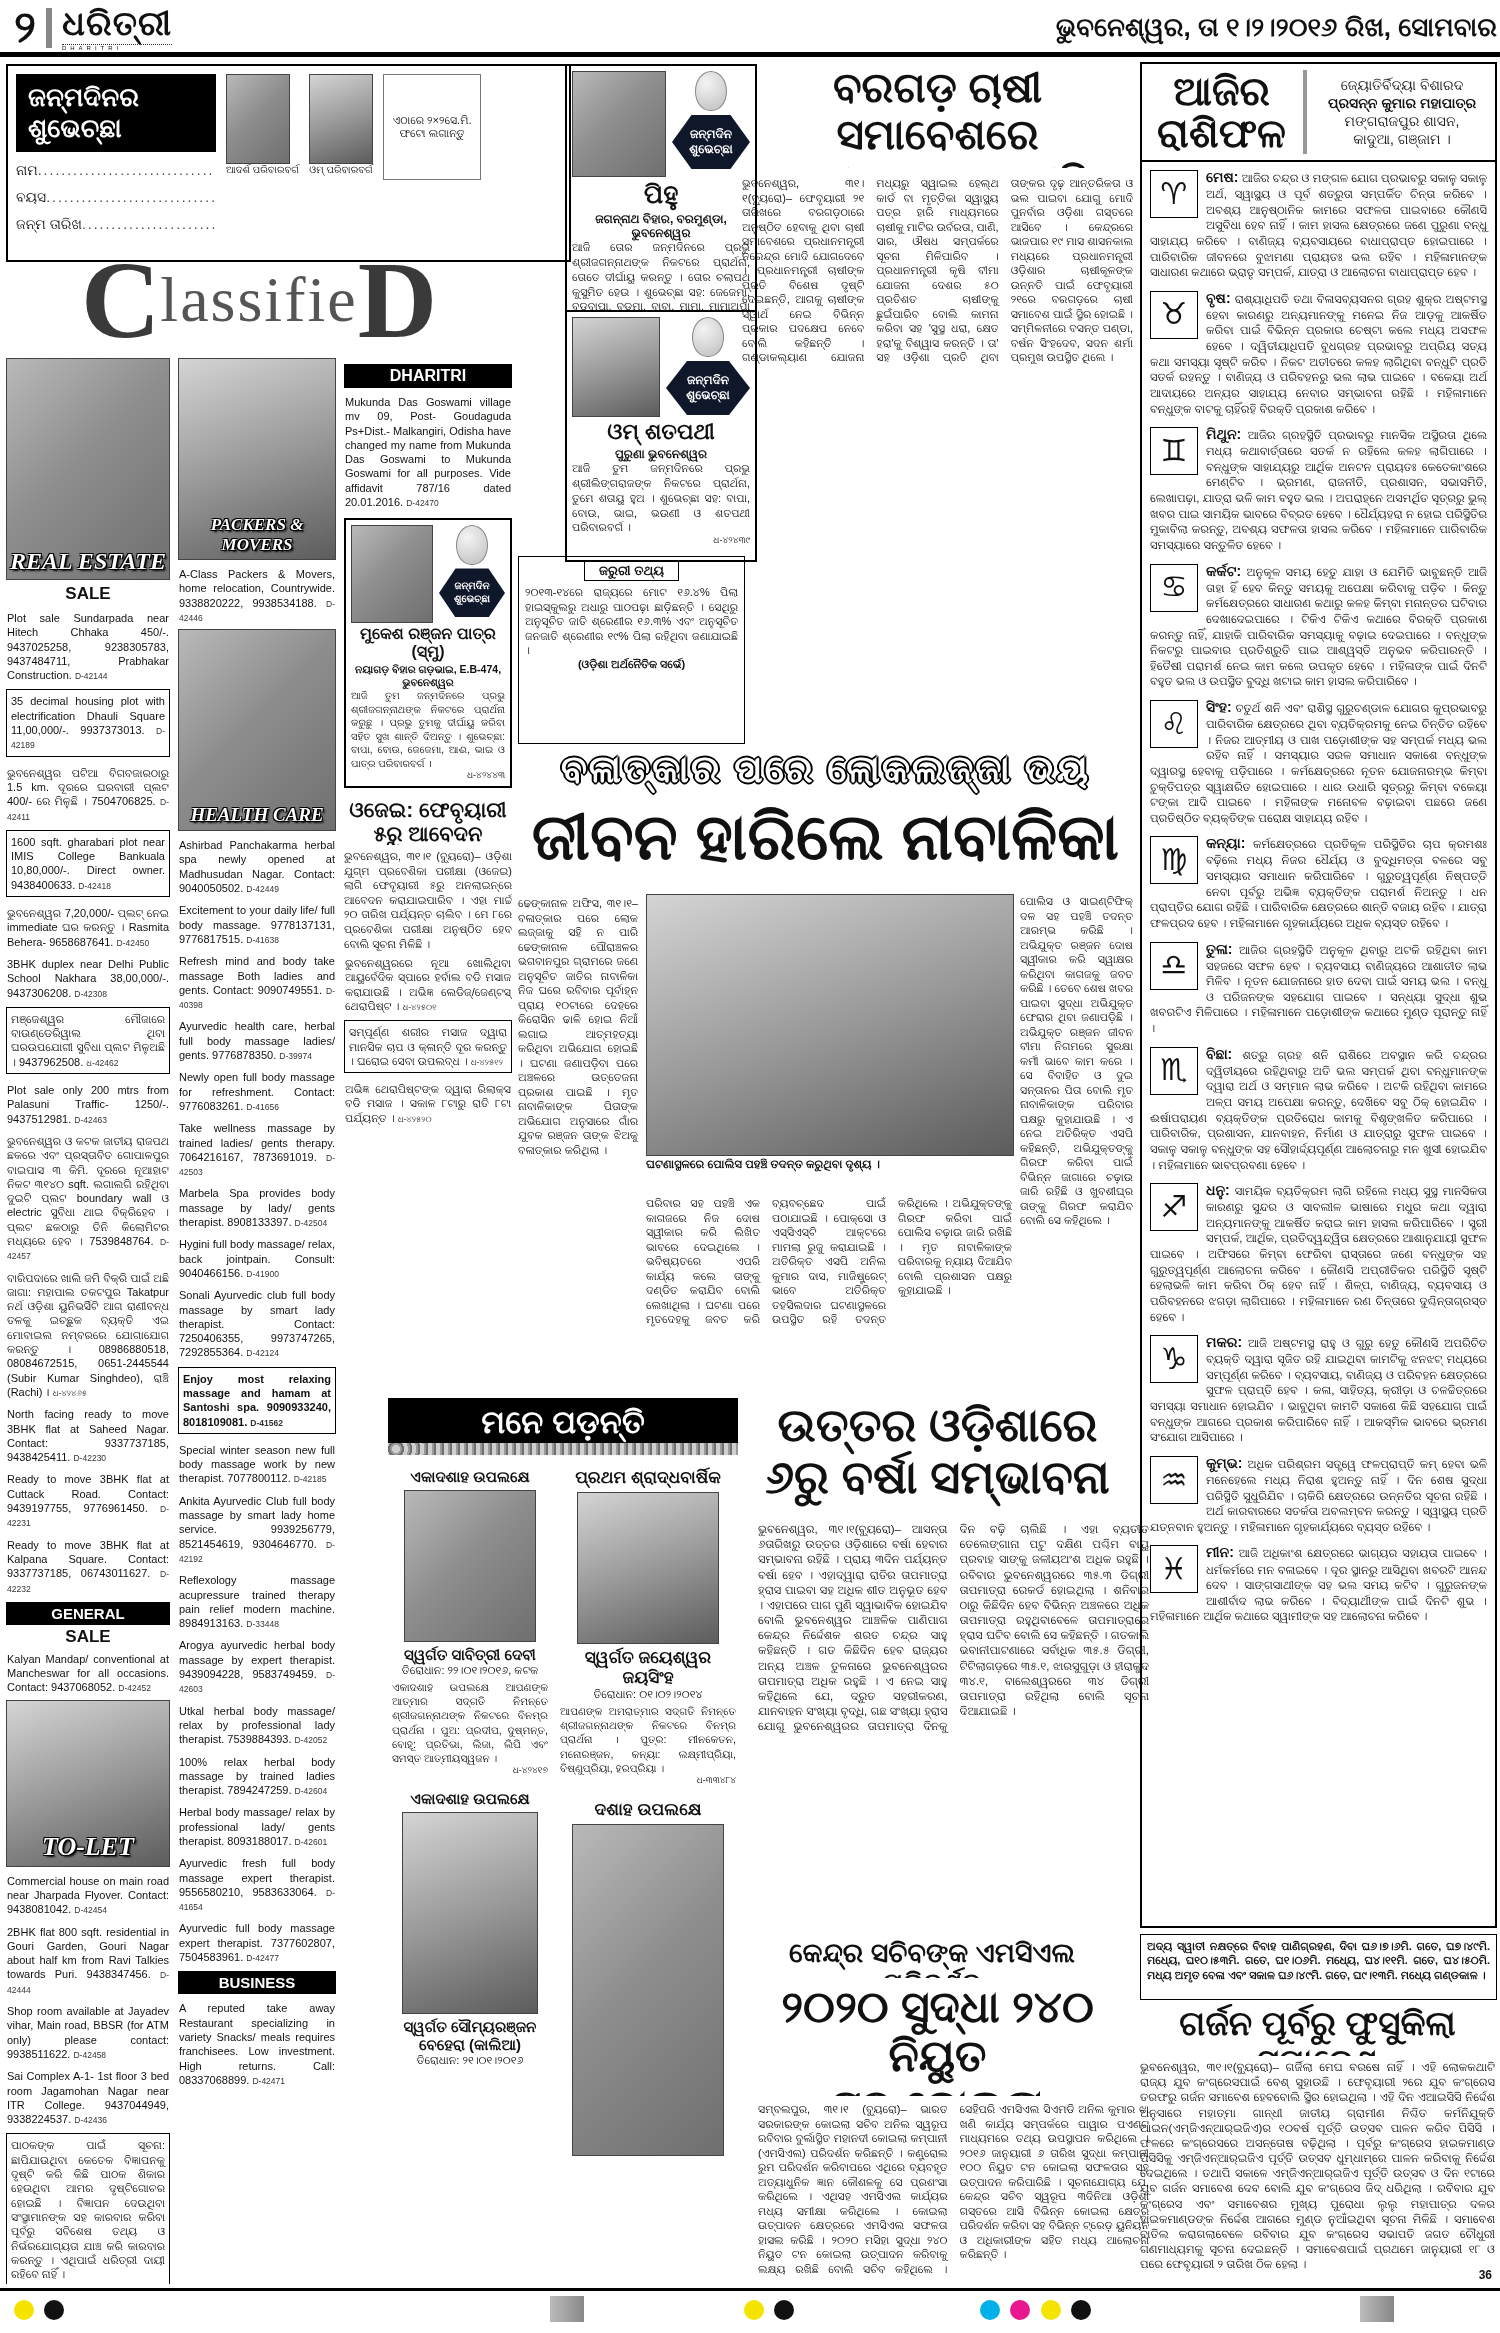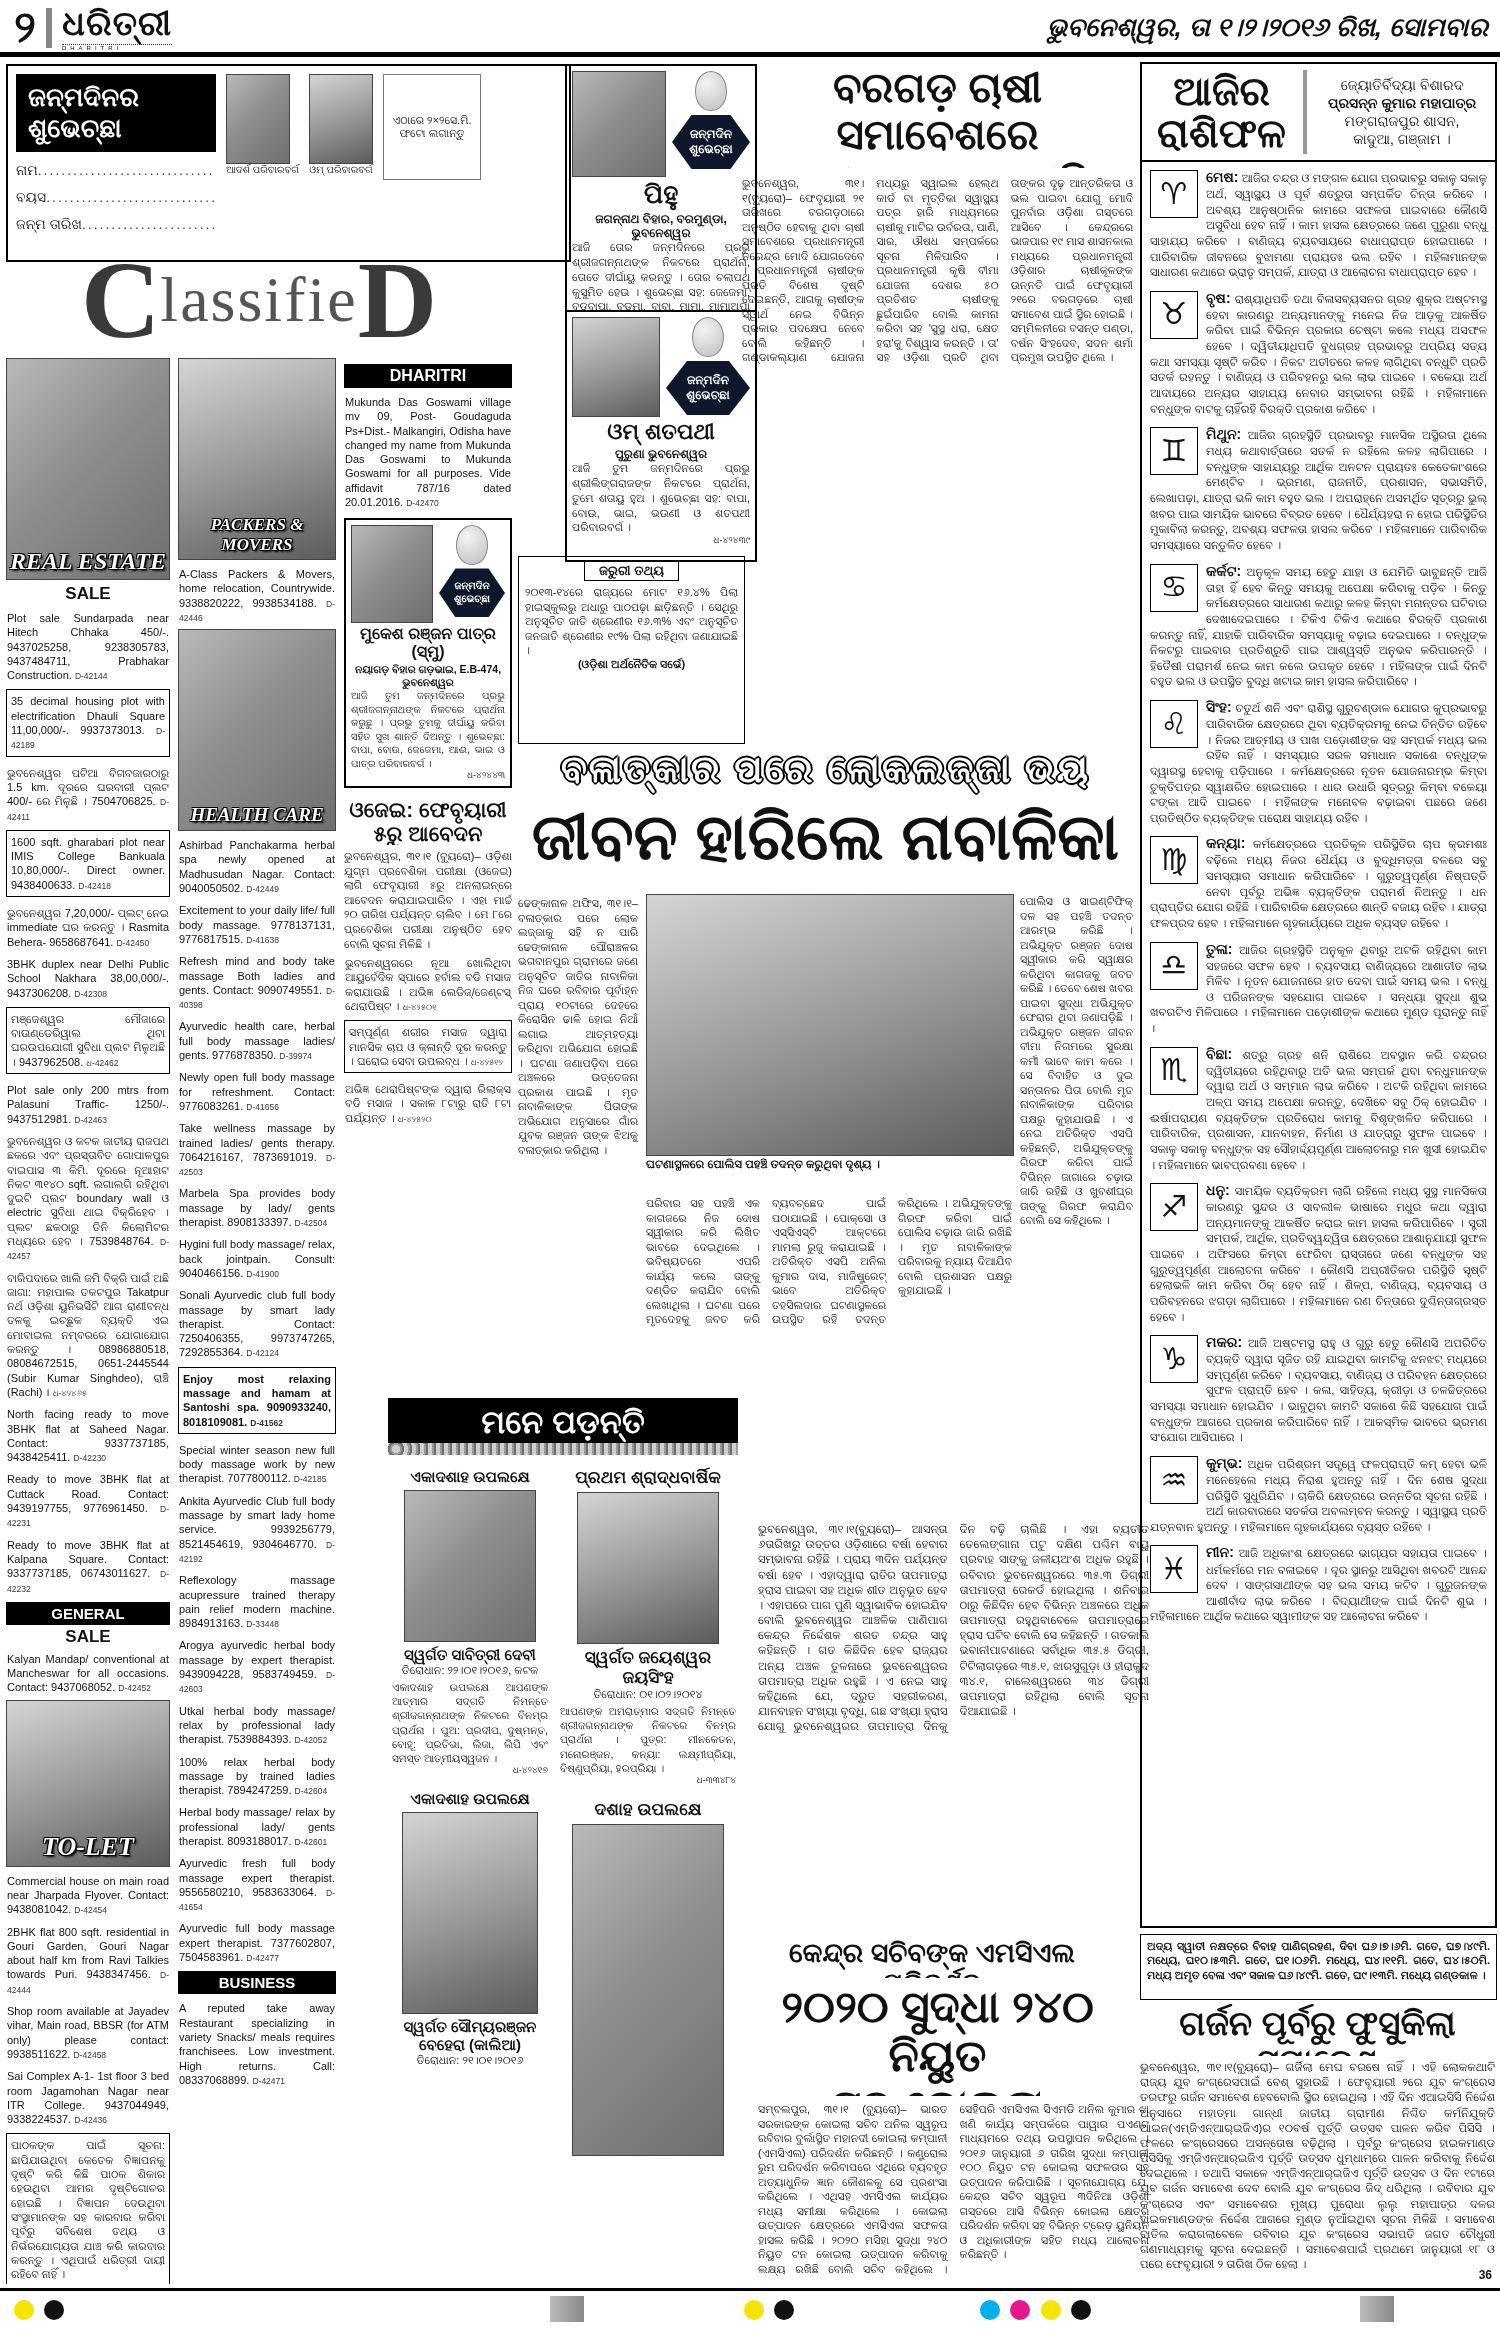--- a/index.html
+++ b/index.html
@@ -91,21 +91,21 @@
 <div class="page">
 
   <div class="abs" style="left:14px;top:2px;display:flex;align-items:center;">
     <span class="mast-num">୨</span>
     <span class="mast-bar"></span>
     <span>
       <div class="mast-logo">ଧରିତ୍ରୀ</div>
       <div class="mast-sub">DHARITRI</div>
     </span>
   </div>
-  <div class="abs mast-date" style="right:12px;top:12px;font-style:italic;">ଭୁବନେଶ୍ୱର, ତା ୧।୨।୨୦୧୬ ରିଖ, ସୋମବାର</div>
+  <div class="abs mast-date" style="right:3px;top:12px;">ଭୁବନେଶ୍ୱର, ତା ୧।୨।୨୦୧୬ ରିଖ, ସୋମବାର</div>
   <div class="abs rule" style="left:0;top:52px;width:1500px;height:5px;"></div>
 
   <div class="abs bx coupon" style="left:6px;top:64px;width:545px;height:178px;">
     <div style="display:flex;gap:10px;">
       <div style="width:200px;">
         <div class="coupon-title">ଜନ୍ମଦିନର ଶୁଭେଚ୍ଛା</div>
         <div class="field"><span>ନାମ</span><span class="dots">..............................</span></div>
         <div class="field"><span>ବୟସ</span><span class="dots">..............................</span></div>
         <div class="field"><span>ଜନ୍ମ ତାରିଖ</span><span class="dots">.........................</span></div>
       </div>
@@ -309,20 +309,24 @@
       <div class="memmeta">ତିରୋଧାନ: ୦୧।୦୨।୨୦୧୪</div>
       <div class="memtext">ଆପଣଙ୍କ ଅମରାତ୍ମାର ସଦ୍‌ଗତି ନିମନ୍ତେ ଶ୍ରୀଜଗନ୍ନାଥଙ୍କ ନିକଟରେ ବିନମ୍ର ପ୍ରାର୍ଥନା । ପୁତ୍ର: ମୀନକେତନ, ମନୋରଞ୍ଜନ, କନ୍ୟା: ଲକ୍ଷ୍ମୀପ୍ରିୟା, ବିଷ୍ଣୁପ୍ରିୟା, ହରପ୍ରିୟା ।</div>
       <div class="bid">ଧ-୩୩୪୮୪</div>
     </div>
     <div style="margin-top:14px;">
       <div class="memoc" style="font-size:17px;">ଦଶାହ ଉପଲକ୍ଷେ</div>
       <div class="photo" style="width:150px;height:330px;margin:0 auto;"></div>
     </div>
   </div>
 
+  <div class="abs headline" style="left:742px;top:1400px;width:391px;height:114px;font-size:46px;">
+    <div>ଉତ୍ତର ଓଡ଼ିଶାରେ</div>
+    <div>୬ରୁ ବର୍ଷା ସମ୍ଭାବନା</div>
+  </div>
   <div class="abs jtext cols2" style="left:742px;top:1522px;width:391px;height:408px;font-size:11.5px;">ଭୁବନେଶ୍ୱର, ୩୧।୧(ବ୍ୟୁରୋ)– ଆସନ୍ତା ୬ତାରିଖରୁ ଉତ୍ତର ଓଡ଼ିଶାରେ ବର୍ଷା ହେବାର ସମ୍ଭାବନା ରହିଛି । ପ୍ରାୟ ୩ଦିନ ପର୍ଯ୍ୟନ୍ତ ବର୍ଷା ହେବ । ଏହାଦ୍ୱାରା ରାତିର ତାପମାତ୍ରା ହ୍ରାସ ପାଇବା ସହ ଅଧିକ ଶୀତ ଅନୁଭୂତ ହେବ । ଏହାପରେ ପାଗ ପୁଣି ସ୍ୱାଭାବିକ ହୋଇଯିବ ବୋଲି ଭୁବନେଶ୍ୱର ଆଞ୍ଚଳିକ ପାଣିପାଗ କେନ୍ଦ୍ର ନିର୍ଦ୍ଦେଶକ ଶରତ ଚନ୍ଦ୍ର ସାହୁ କହିଛନ୍ତି । ଗତ କିଛିଦିନ ହେବ ରାଜ୍ୟର ଅନ୍ୟ ଅଞ୍ଚଳ ତୁଳନାରେ ଭୁବନେଶ୍ୱରର ତାପମାତ୍ରା ଅଧିକ ରହୁଛି । ଏ ନେଇ ସାହୁ କହିଥିଲେ ଯେ, ଦ୍ରୁତ ସହରୀକରଣ, ଯାନବାହନ ସଂଖ୍ୟା ବୃଦ୍ଧି, ଗଛ ସଂଖ୍ୟା ହ୍ରାସ ଯୋଗୁ ଭୁବନେଶ୍ୱରର ତାପମାତ୍ରା ଦିନକୁ ଦିନ ବଢ଼ି ଚାଲିଛି । ଏହା ବ୍ୟତୀତ ତେଲେଙ୍ଗାନା ପଟୁ ଦକ୍ଷିଣ ପଶ୍ଚିମ ବାୟୁ ପ୍ରବାହ ସାଙ୍କୁ ଜଳୀୟଅଂଶ ଅଧିକ ରହୁଛି । ରବିବାର ଭୁବନେଶ୍ୱରରେ ୩୫.୩ ଡିଗ୍ରୀ ତାପମାତ୍ରା ରେକର୍ଡ ହୋଇଥିଲା । ଶନିବାର ଠାରୁ କିଛିଦିନ ହେବ ବିଭିନ୍ନ ଅଞ୍ଚଳରେ ଅଧିକ ତାପମାତ୍ରା ରହୁଥିବାବେଳେ ତାପମାତ୍ରାରେ ହ୍ରାସ ଘଟିବ ବୋଲି ସେ କହିଛନ୍ତି । ଗତକାଲି ଭବାନୀପାଟଣାରେ ସର୍ବାଧିକ ୩୫.୫ ଡିଗ୍ରୀ, ଟିଟିଲାଗଡ଼ରେ ୩୫.୧, ଝାରସୁଗୁଡ଼ା ଓ ହୀରାକୁଦ ୩୪.୧, ବାଲେଶ୍ୱରରେ ୩୪ ଡିଗ୍ରୀ ତାପମାତ୍ରା ରହିଥିଲା ବୋଲି ସୂଚନା ଦିଆଯାଇଛି ।</div>
 
   <div class="abs headline" style="left:742px;top:1938px;width:380px;height:40px;font-size:27px;">କେନ୍ଦ୍ର ସଚିବଙ୍କ ଏମସିଏଲ ପରିଦର୍ଶନ</div>
   <div class="abs headline" style="left:742px;top:1982px;width:391px;height:114px;font-size:44px;">
     <div>୨୦୨୦ ସୁଦ୍ଧା ୨୪୦ ନିୟୁତ</div>
     <div>ଟନ୍ କୋଇଲା ଉତ୍ପାଦନ ଲକ୍ଷ୍ୟ</div>
   </div>
   <div class="abs jtext cols2" style="left:742px;top:2102px;width:391px;height:226px;">ସମ୍ବଲପୁର, ୩୧।୧ (ବ୍ୟୁରୋ)– ଭାରତ ସରକାରଙ୍କ କୋଇଲା ସଚିବ ଅନିଲ ସ୍ୱରୂପ ରବିବାର ବୁର୍ଲାସ୍ଥିତ ମହାନଦୀ କୋଇଲା କମ୍ପାନୀ (ଏମସିଏଲ) ପରିଦର୍ଶନ କରିଛନ୍ତି । କଣ୍ଟ୍ରୋଲ ରୁମ ପରିଦର୍ଶନ କରିବାପରେ ଏଥିରେ ବ୍ୟବହୃତ ଅତ୍ୟାଧୁନିକ ଜ୍ଞାନ କୌଶଳକୁ ସେ ପ୍ରଶଂସା କରିଥିଲେ । ଏଥିସହ ଏମସିଏଲ କାର୍ଯ୍ୟର ମଧ୍ୟ ସମୀକ୍ଷା କରିଥିଲେ । କୋଇଲା ଉତ୍ପାଦନ କ୍ଷେତ୍ରରେ ଏମସିଏଲ ସଫଳତା ହାସଲ କରିଛି । ୨୦୨୦ ମସିହା ସୁଦ୍ଧା ୨୪୦ ନିୟୁତ ଟନ କୋଇଲା ଉତ୍ପାଦନ କରିବାକୁ ଲକ୍ଷ୍ୟ ରଖିଛି ବୋଲି ସଚିବ କହିଥିଲେ । ସେହିପରି ଏମସିଏଲ ସିଏମଡି ଅନିଲ କୁମାର ଝା ଖଣି କାର୍ଯ୍ୟ ସମ୍ପର୍କରେ ପାୱାର ପଏଣ୍ଟ ମାଧ୍ୟମରେ ତଥ୍ୟ ଉପସ୍ଥାପନ କରିଥିଲେ । ୨୦୧୬ ଜାନୁୟାରୀ ୬ ତାରିଖ ସୁଦ୍ଧା କମ୍ପାନୀ ୧୦୦ ନିୟୁତ ଟନ କୋଇଲା ସଫଳତାର ସହ ଉତ୍ପାଦନ କରିପାରିଛି । ସୂଚନାଯୋଗ୍ୟ ଯେ, କେନ୍ଦ୍ର ସଚିବ ସ୍ୱରୂପ ୩ଦିନିଆ ଓଡ଼ିଶା ଗସ୍ତରେ ଆସି ବିଭିନ୍ନ କୋଇଲା କ୍ଷେତ୍ର ପରିଦର୍ଶନ କରିବା ସହ ବିଭିନ୍ନ ଟ୍ରେଡ଼ ୟୁନିୟନ ଓ ଅଧିକାରୀଙ୍କ ସହିତ ମଧ୍ୟ ଆଲୋଚନା କରିଛନ୍ତି ।</div>
 
   <div class="abs panch" style="left:1140px;top:1934px;width:343px;height:56px;">ଅଦ୍ୟ ସ୍ୱାତୀ ନକ୍ଷତ୍ରେ ବିବାହ ପାଣିଗ୍ରହଣ, ଦିବା ଘ୬।୭।୬ମି. ଗତେ, ଘ୭।୪୯ମି. ମଧ୍ୟେ, ଘ୧୦।୫୩ମି. ଗତେ, ଘ୧।୦୬ମି. ମଧ୍ୟେ, ଘ୪।୧୧ମି. ଗତେ, ଘ୪।୫୦ମି. ମଧ୍ୟ ଅମୃତ ବେଳା ଏବଂ ସକାଳ ଘ୬।୪୯ମି. ଗତେ, ଘ୯।୧୩ମି. ମଧ୍ୟେ ଗଣ୍ଡକାଳ ।</div>

